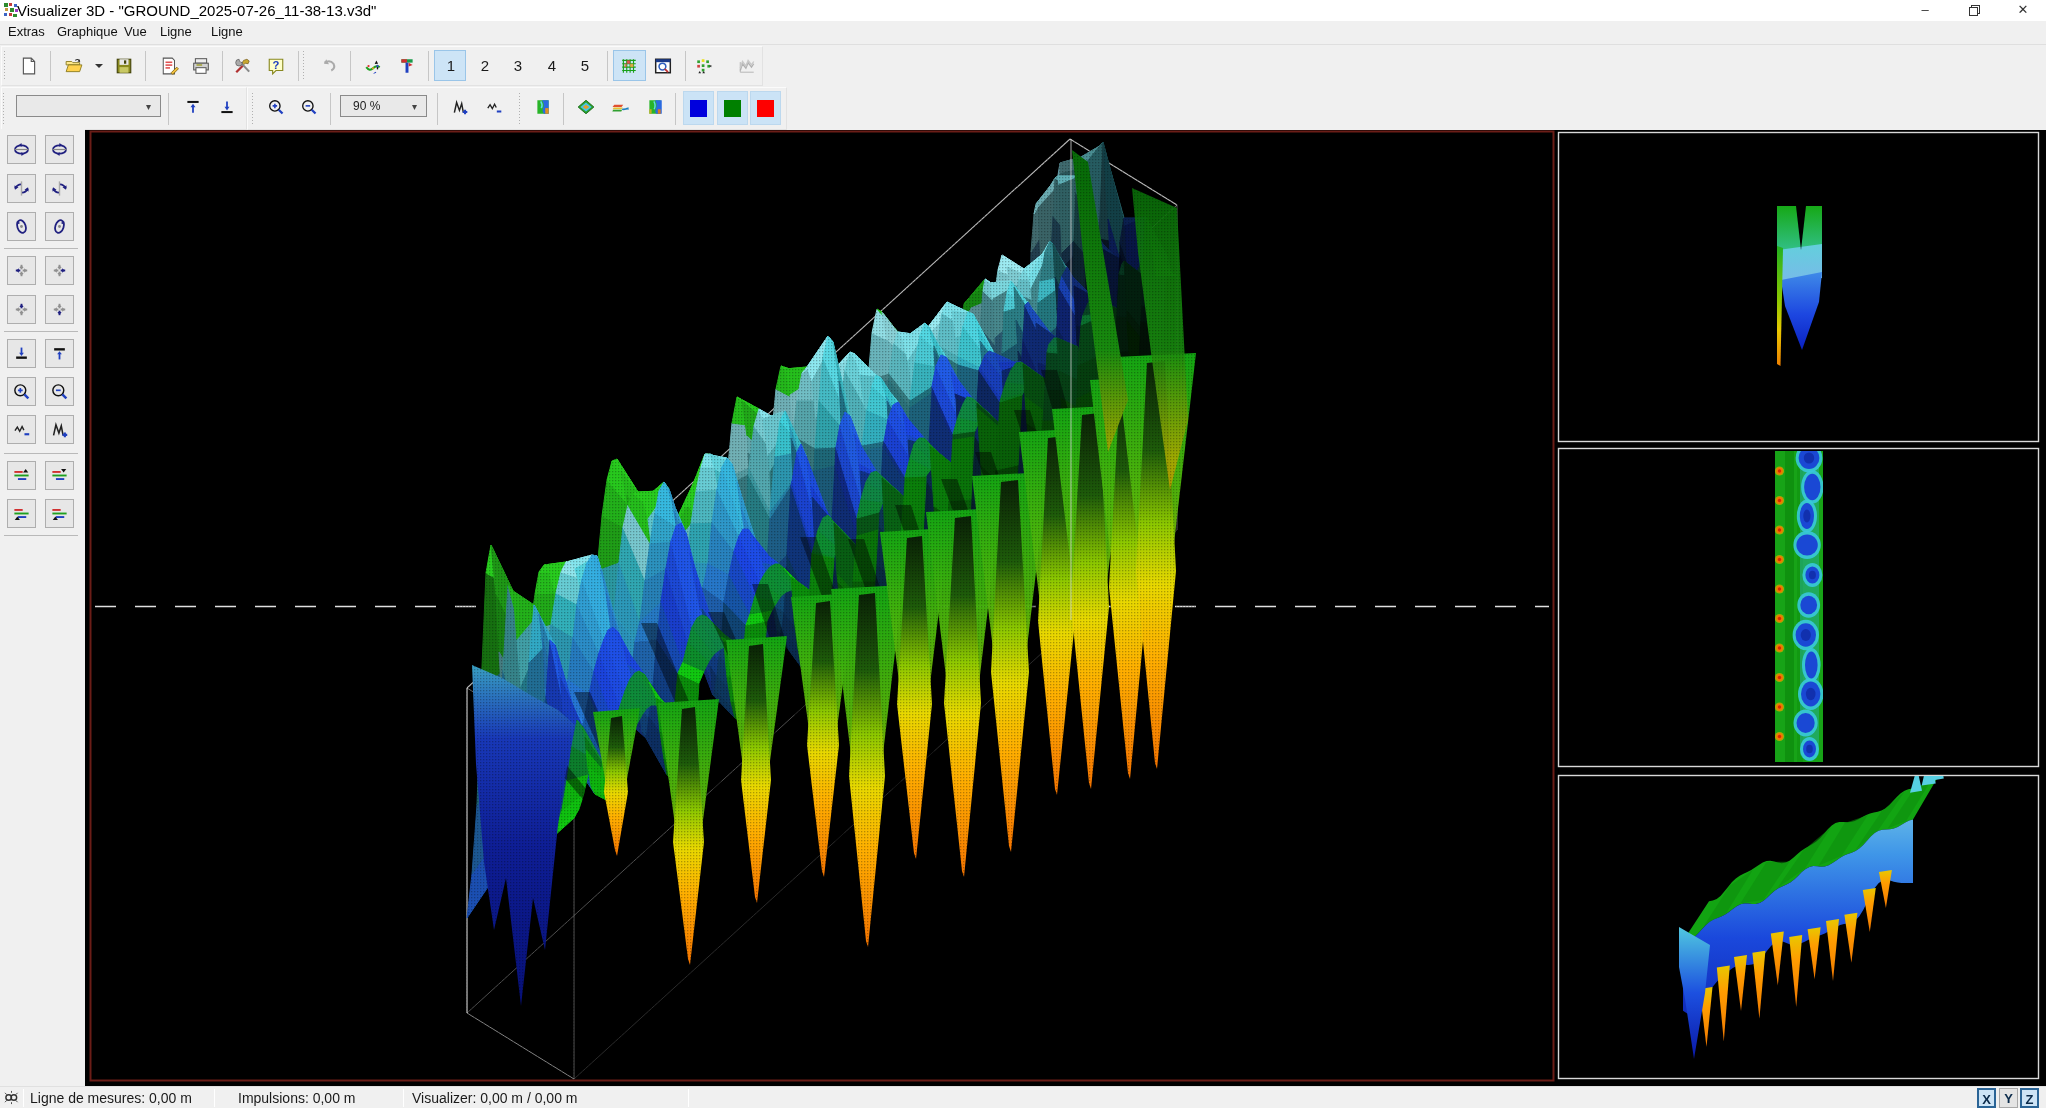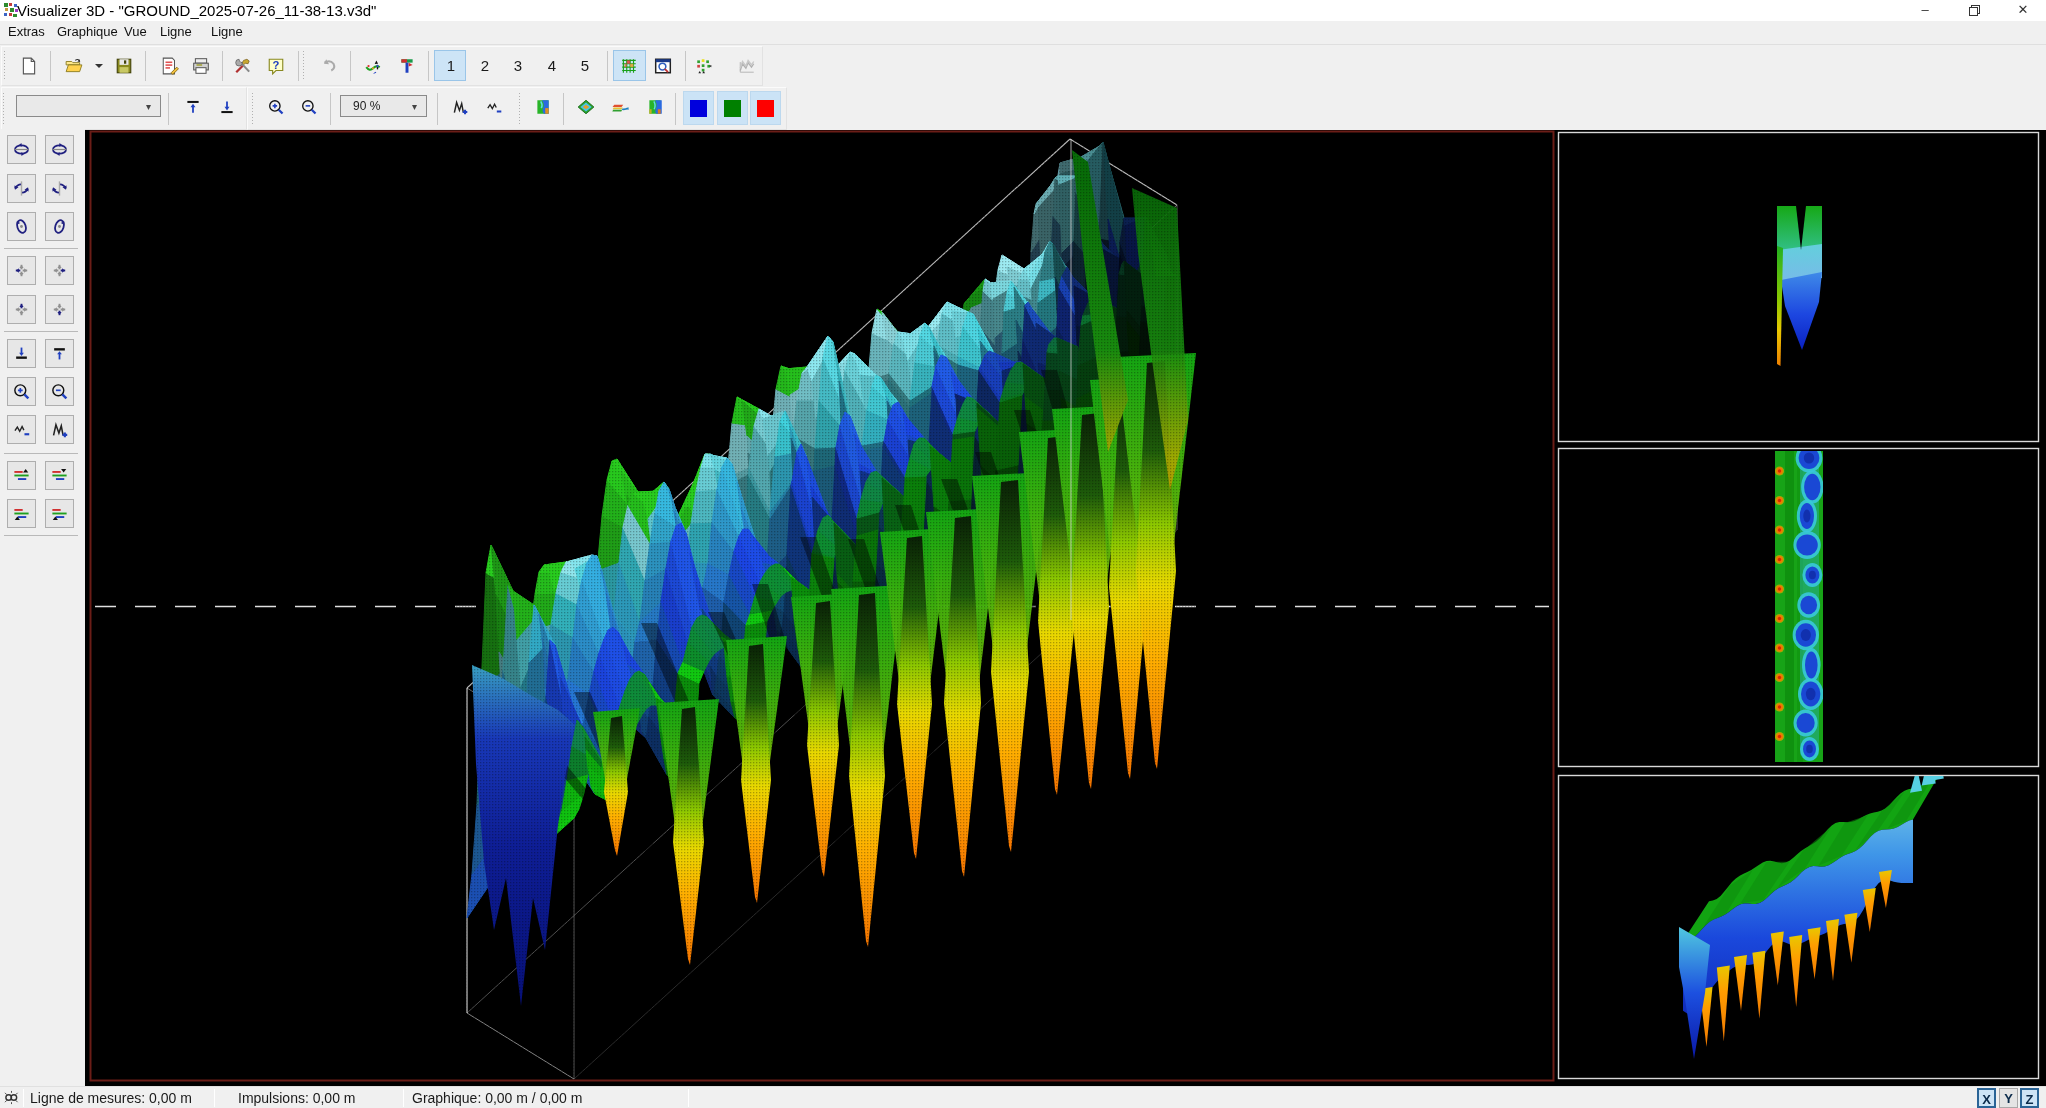--- a/index.html
+++ b/index.html
@@ -1635,17 +1635,17 @@
     <svg class="abs" style="left:4px;top:3px" width="15" height="15" viewBox="0 0 16 16">
       <circle cx="5" cy="8" r="3" fill="none" stroke="#333" stroke-width="1.5"></circle>
       <circle cx="10.5" cy="8" r="3" fill="none" stroke="#333" stroke-width="1.5"></circle>
       <path d="M1 3 l2 2 M14.5 3 l-2 2 M1 13 l2 -2 M14.5 13 l-2 -2 M8 1 v2 M8 15 v-2" stroke="#333" stroke-width="0.9"></path>
     </svg>
     <div class="stsep" style="left:23px"></div>
     <div class="st" style="left:30px">Ligne de mesures: 0,00 m</div>
     <div class="stsep" style="left:214px"></div>
     <div class="st" style="left:238px">Impulsions: 0,00 m</div>
     <div class="stsep" style="left:403px"></div>
-    <div class="st" style="left:412px">Graphique: 0,00 m / 0,00 m</div>
+    <div class="st" style="left:412px">Visualizer: 0,00 m / 0,00 m</div>
     <div class="stsep" style="left:688px"></div>
     <div class="xyz" style="left:1977px;background:#cde4f6;border:2px solid #2a6496">X</div>
     <div class="xyz" style="left:1999px;background:#e4e4e4;border:1px solid #a8a8a8">Y</div>
     <div class="xyz" style="left:2020px;background:#cde4f6;border:2px solid #2a6496">Z</div>
   </div>
 </body></html>

